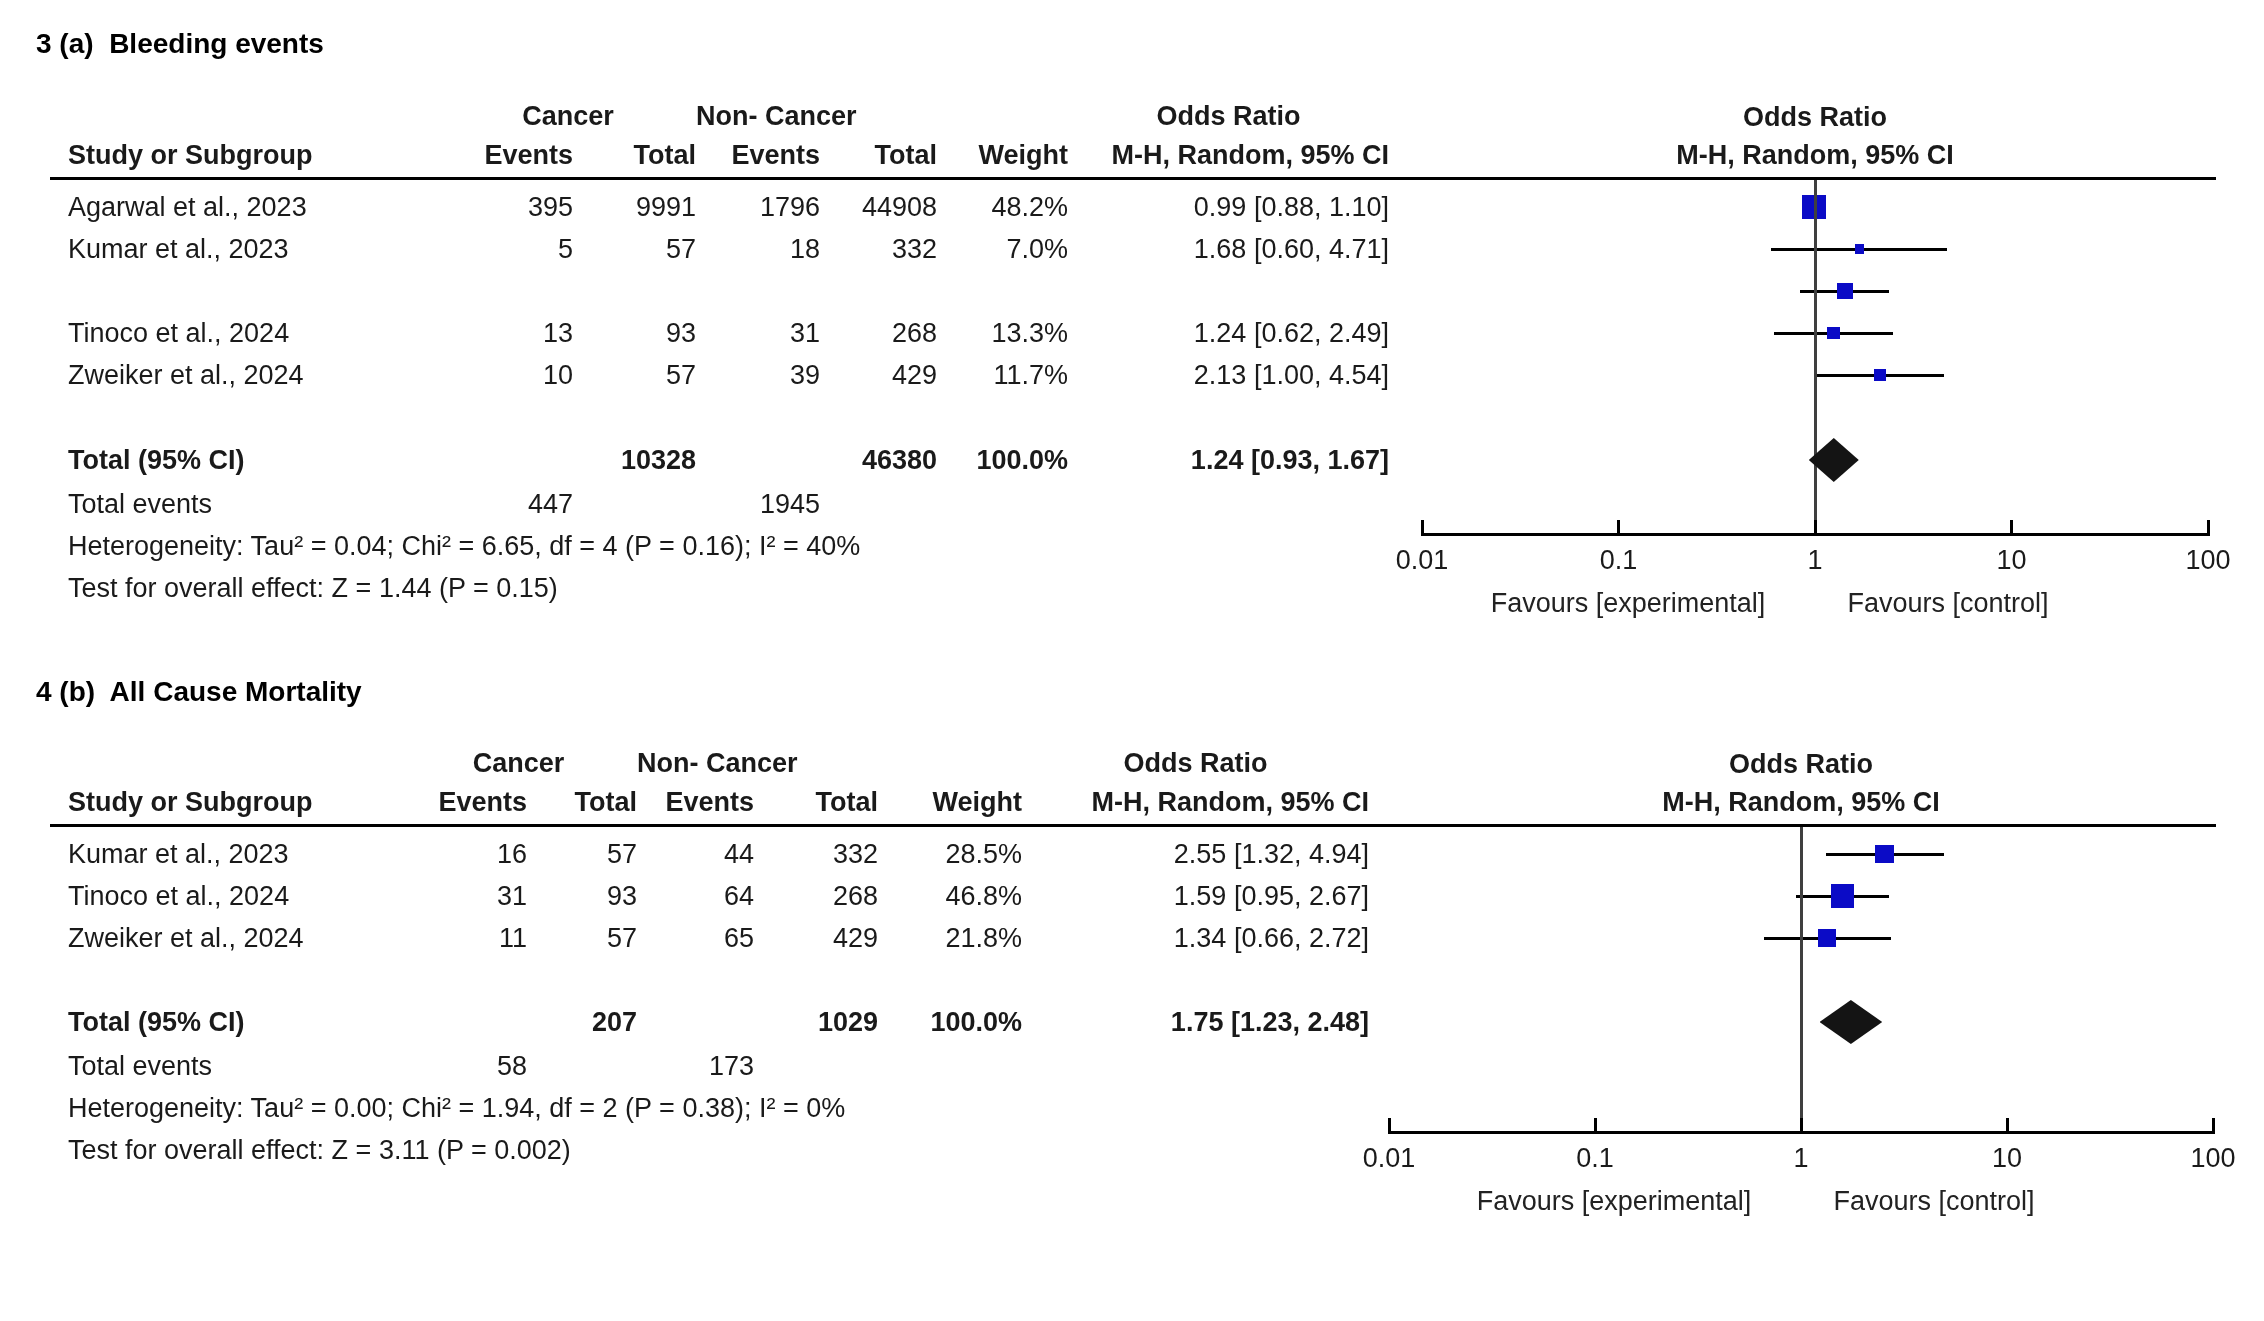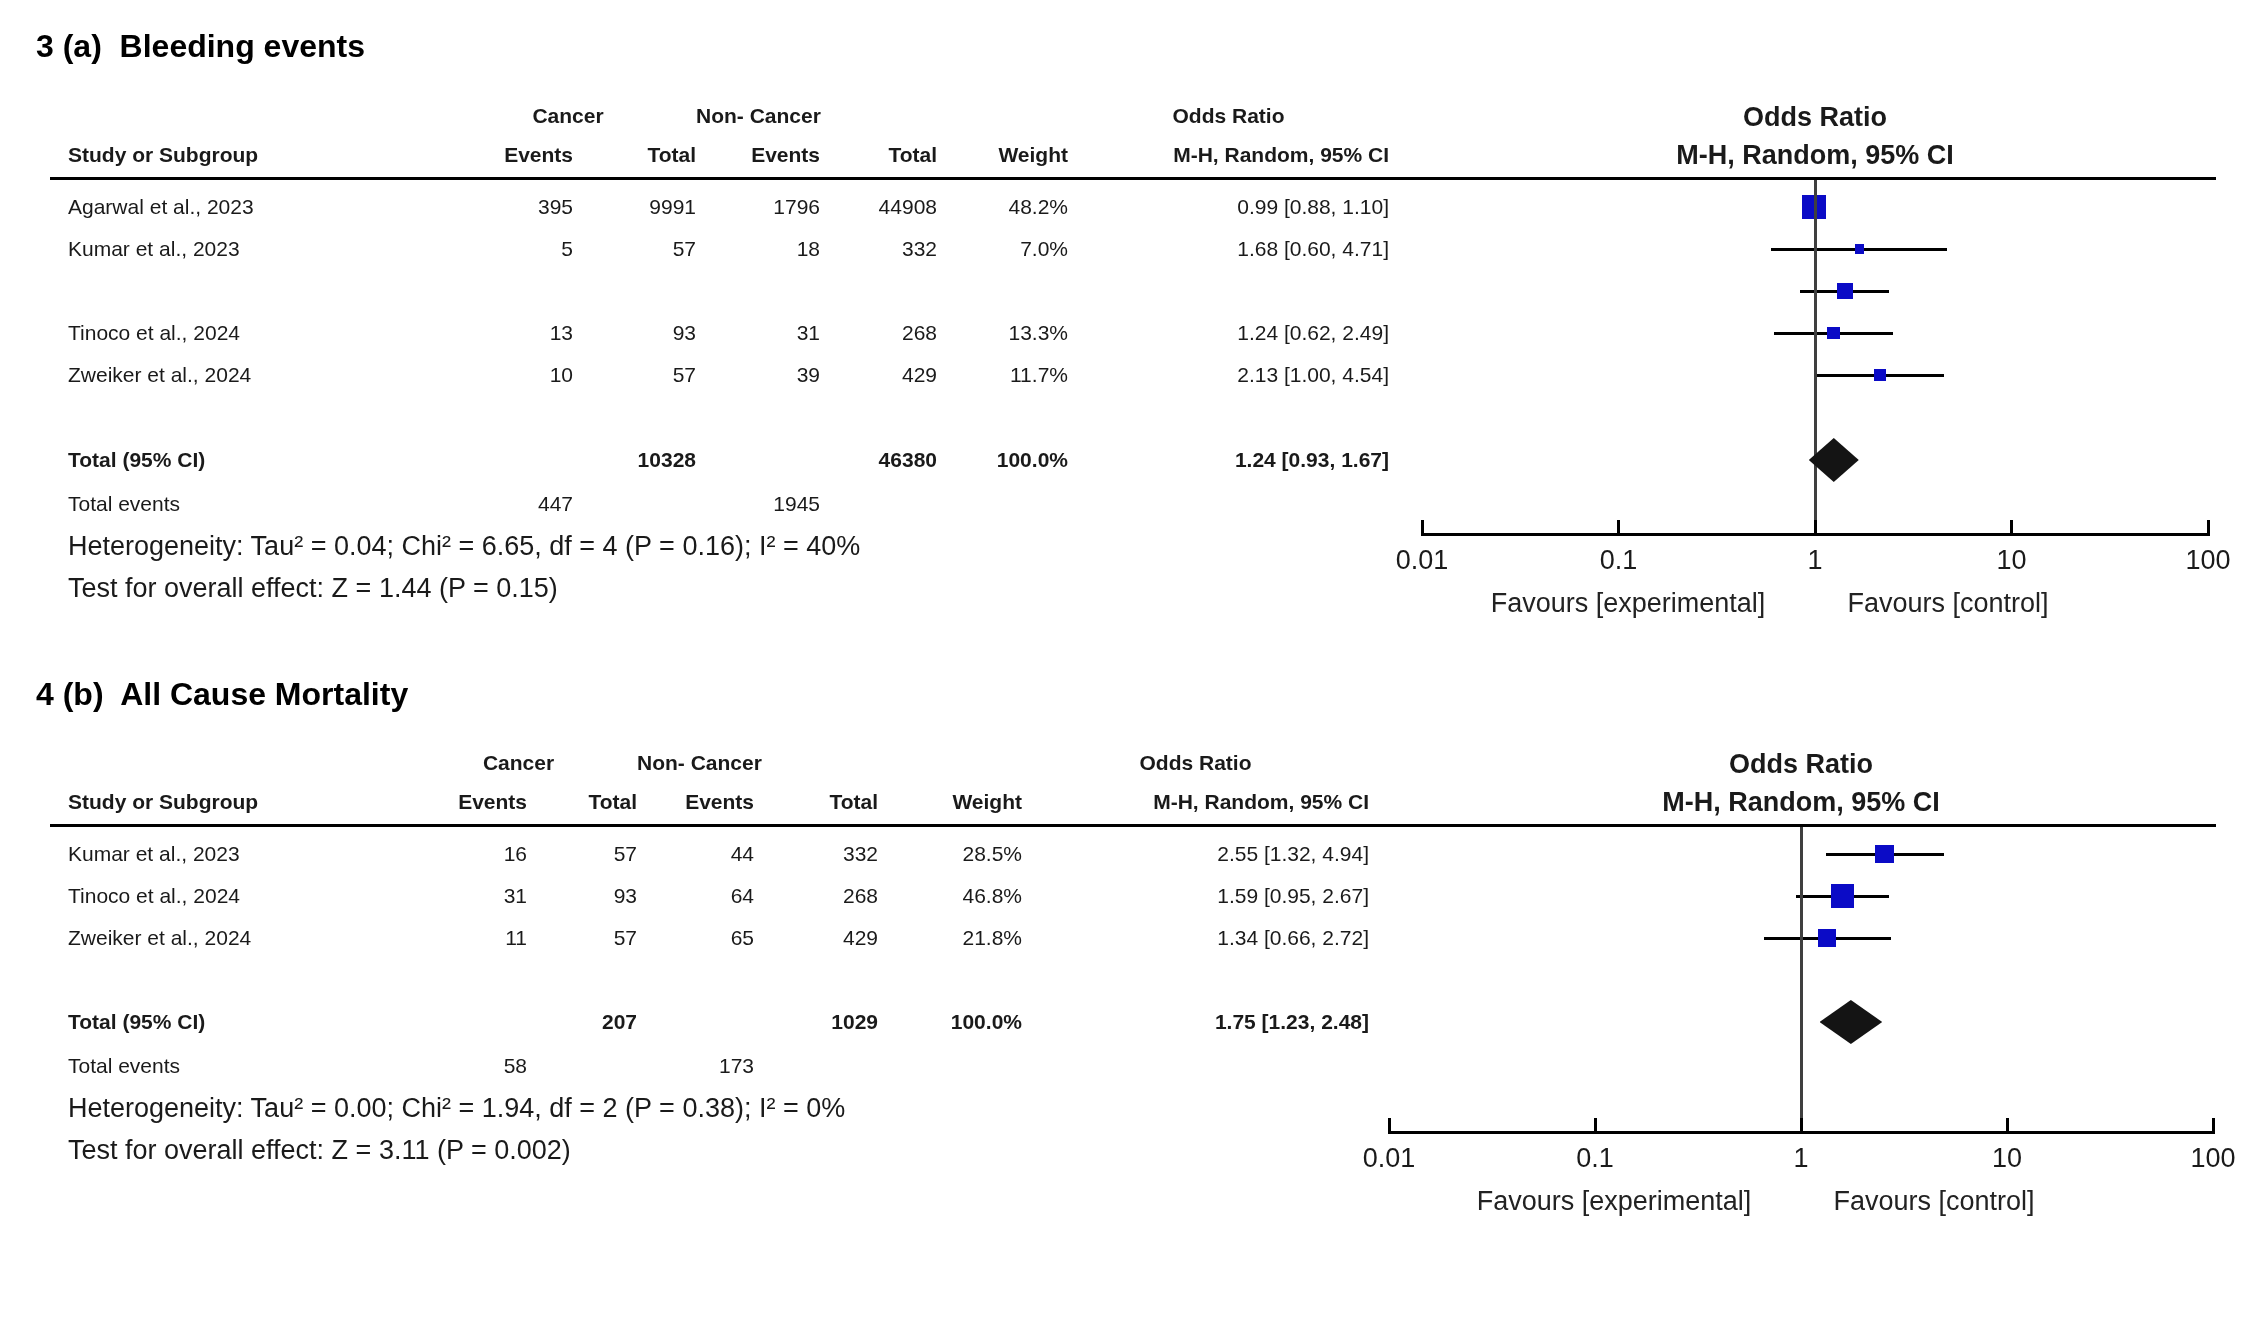--- a/index.html
+++ b/index.html
@@ -1,22 +1,22 @@
 <!DOCTYPE html>
 <html><head>
 <meta charset="utf-8">
 <style>
   html,body{margin:0;padding:0;background:#ffffff;}
   body{font-family:"Liberation Sans","DejaVu Sans",sans-serif;color:#1a1a1a;}
   .canvas{position:relative;width:2264px;height:1321px;background:#fff;overflow:hidden;}
 
-  .title{position:absolute;left:36px;font-weight:700;font-size:32px;white-space:pre;color:#000;}
+  .title{position:absolute;left:36px;font-weight:700;font-size:28px;white-space:pre;color:#000;}
 
   
-  .row{position:absolute;left:68px;display:grid;font-size:21px;}
+  .row{position:absolute;left:68px;display:grid;font-size:27px;}
   .pa{grid-template-columns:372px 133px 123px 124px 117px 131px 321px;width:1321px;}
   .pb{grid-template-columns:332px 127px 110px 117px 124px 144px 347px;width:1301px;}
   .h42{height:42px;line-height:42px;}
   .h44{height:44px;line-height:44px;}
   .h40{height:40px;line-height:40px;}
   .gh{height:36px;line-height:36px;}
   .ch{height:38px;line-height:38px;}
   .c{overflow:visible;white-space:nowrap;}
   .r{text-align:right;}
   .ctr{text-align:center;}

